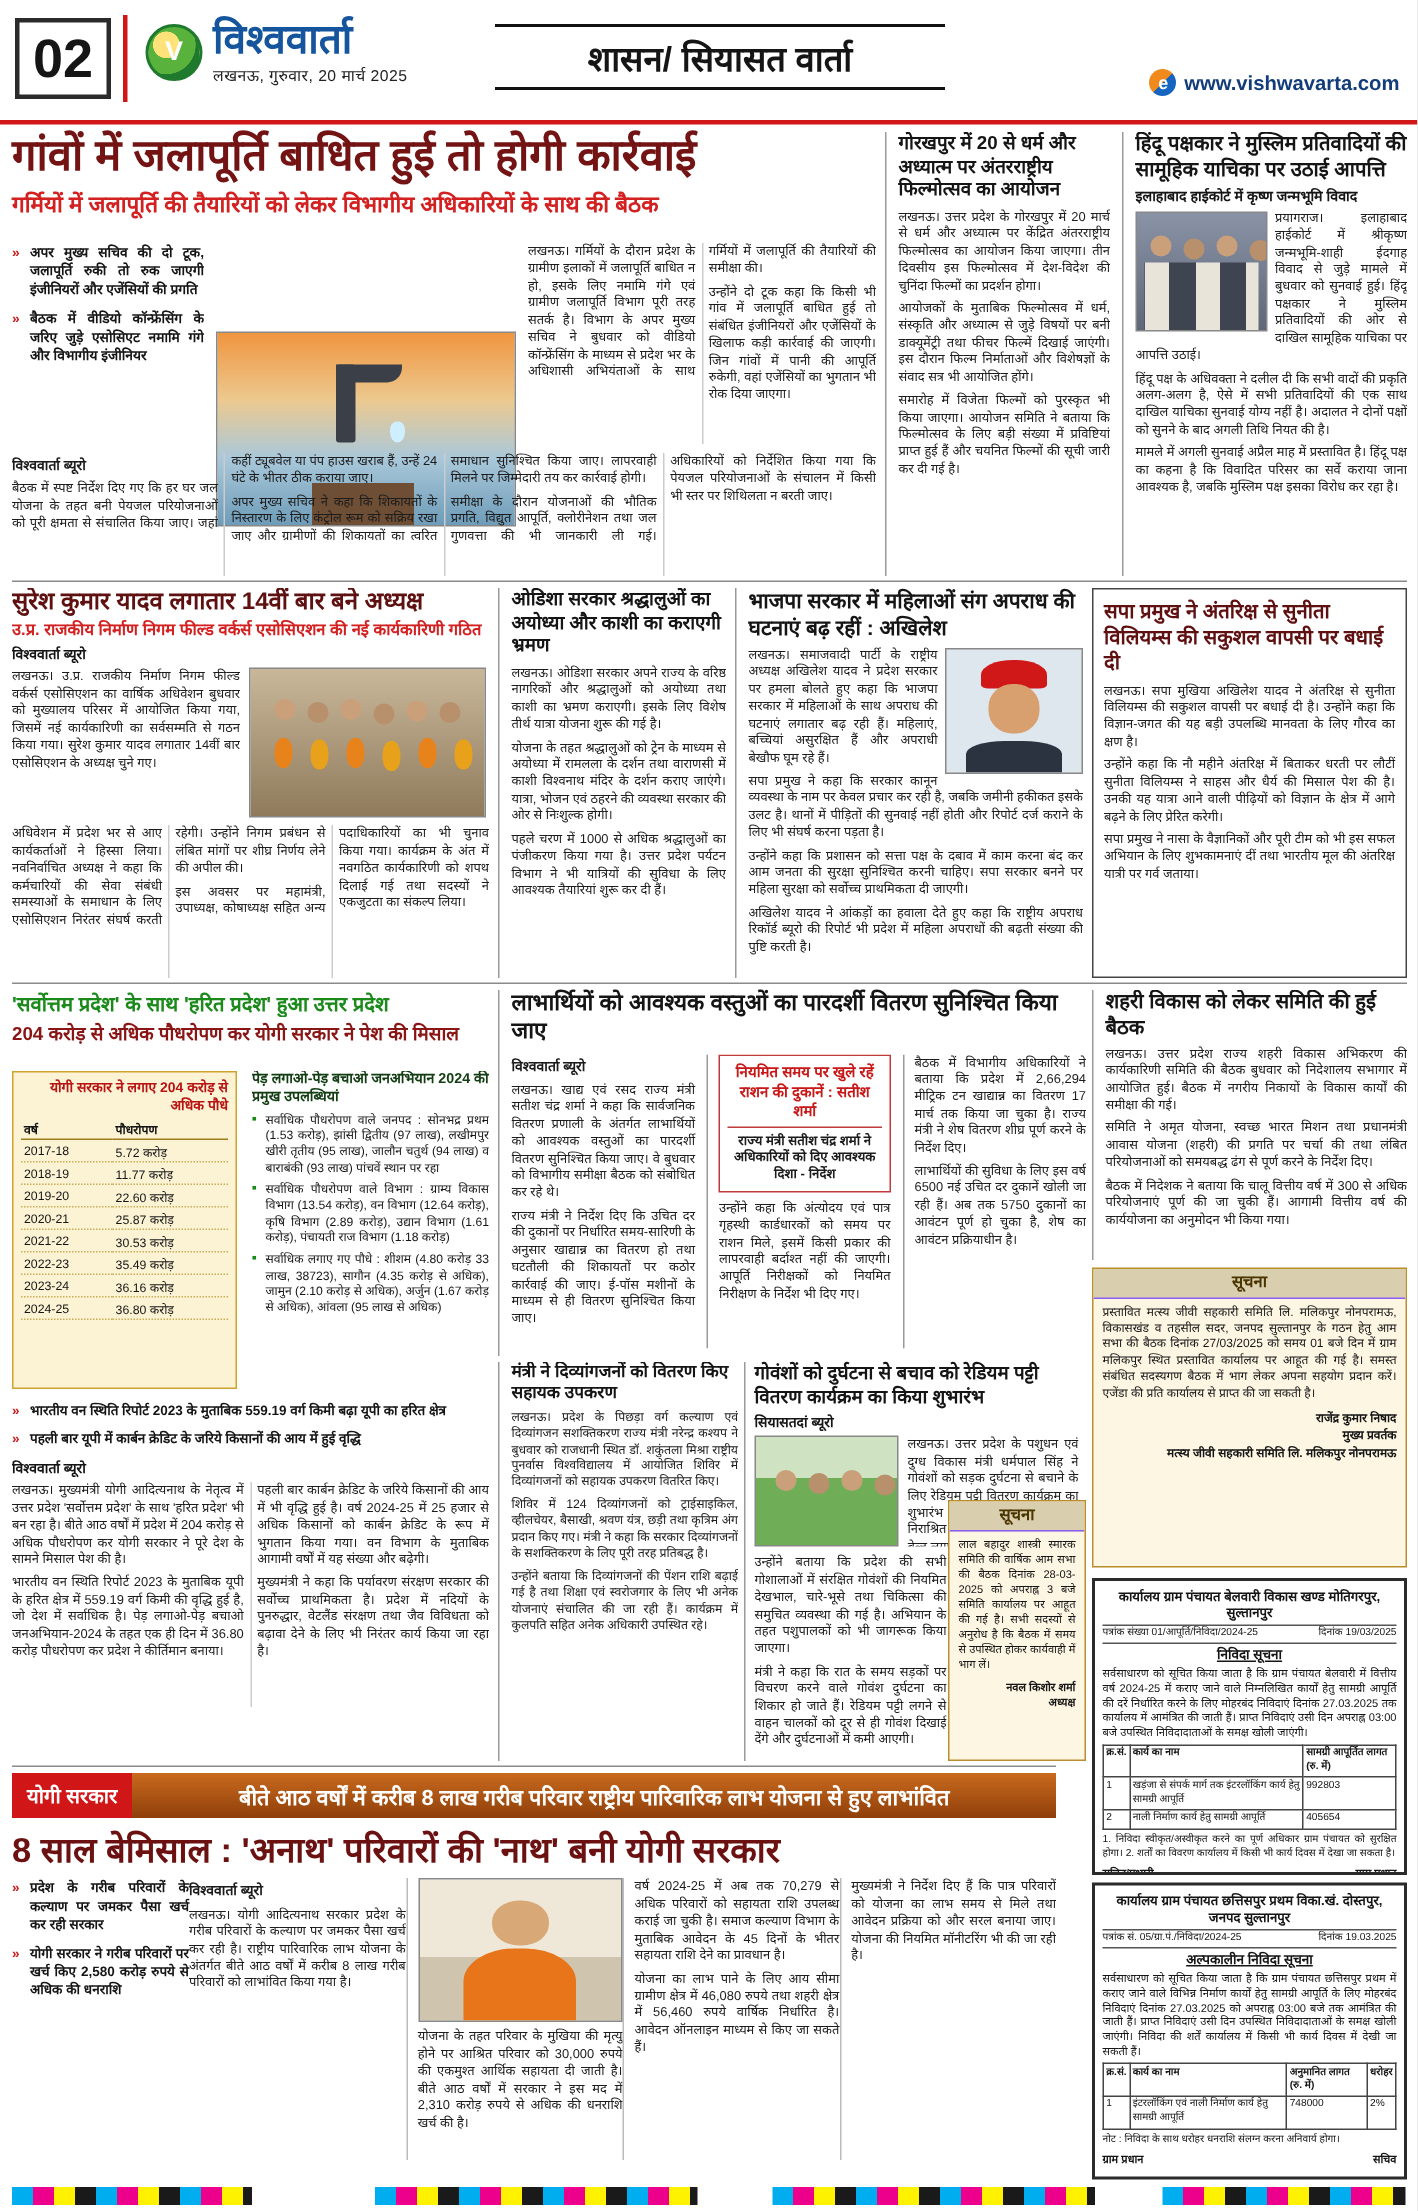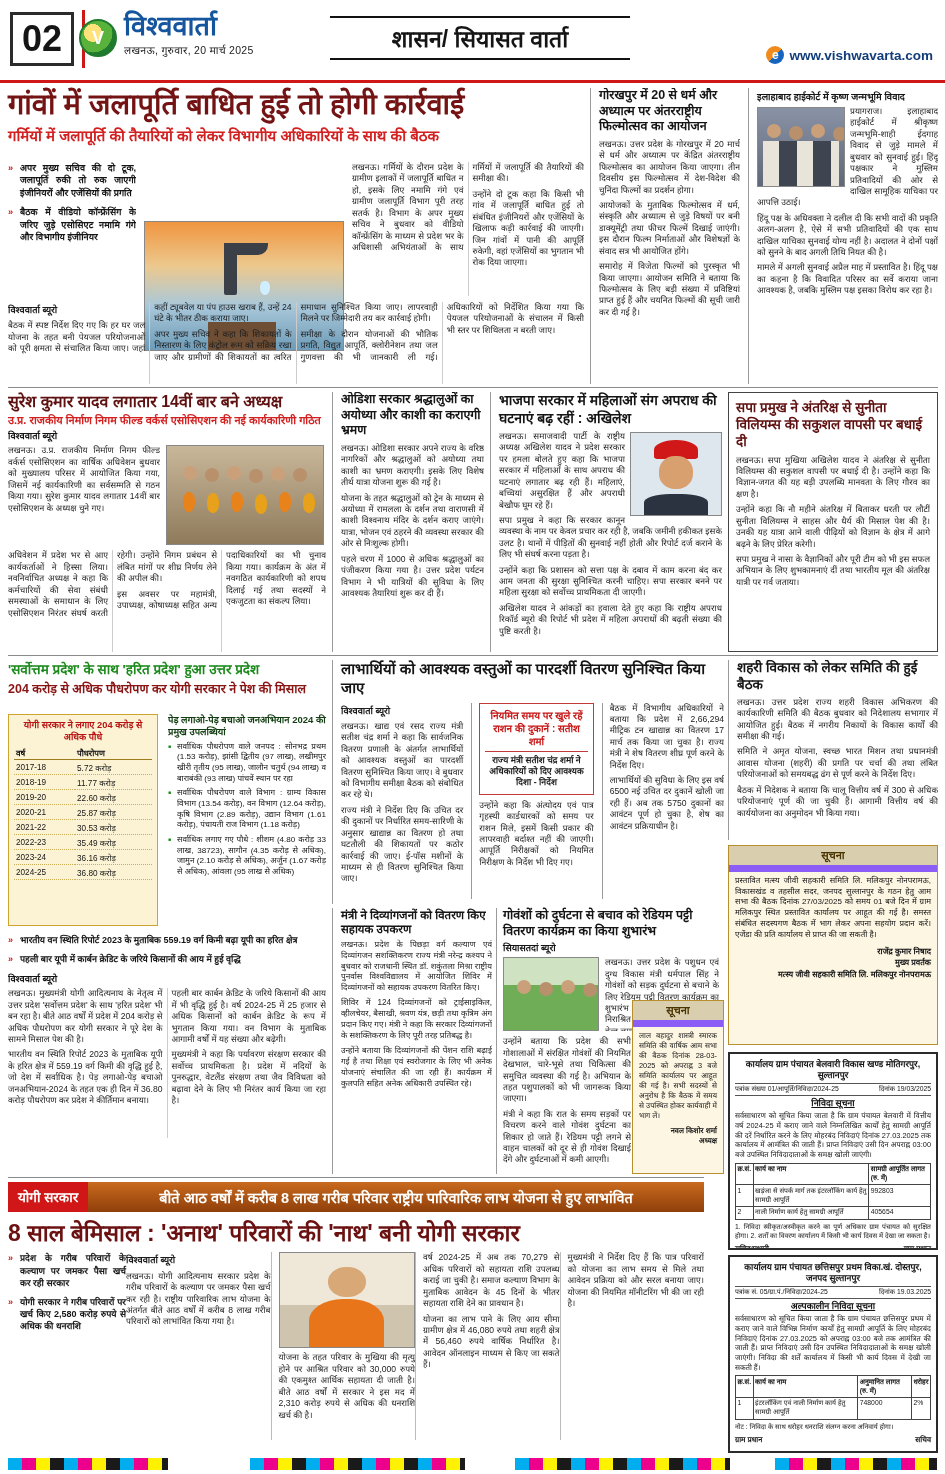--- a/index.html
+++ b/index.html
@@ -4,21 +4,21 @@
 <style>
 *{margin:0;padding:0;box-sizing:border-box}
 html,body{background:#d9d9d9}
 #page{position:relative;width:945px;height:1474px;margin:0 auto;background:#fff;
   font-family:"Liberation Sans","DejaVu Sans",sans-serif;color:#151515;overflow:hidden}
 .abs{position:absolute}
 
 .pn-box{position:absolute;left:10px;top:12px;width:64px;height:54px;border:3px solid #2b2b2b;
   display:flex;align-items:center;justify-content:center;font-size:36px;font-weight:bold}
 .mast-redline{position:absolute;left:82px;top:10px;width:3px;height:58px;background:#cf1717}
-.logo-wrap{position:absolute;left:79px;top:12px;display:flex;gap:7px;align-items:flex-end}
+.logo-wrap{position:absolute;left:97px;top:12px;display:flex;gap:7px;align-items:center}
 .emblem{width:38px;height:38px;border-radius:50%;border:2px solid #1f7a2d;position:relative;display:inline-block;
   background:radial-gradient(circle at 35% 35%,#ffe27a 0 28%,#58b23c 29% 62%,#1f7a2d 63% 100%)}
 .emblem::after{content:"V";position:absolute;inset:0;display:flex;align-items:center;justify-content:center;
   color:#fff;font-weight:bold;font-size:18px}
 .logo-text{font-size:27px;font-weight:bold;color:#15559e;line-height:1.05}
 .dateline{font-size:10.5px;color:#222;margin-top:3px;letter-spacing:.3px}
 .section-title{position:absolute;left:330px;top:16px;width:300px;text-align:center;font-size:23px;font-weight:bold;
   padding:4px 0;border-top:2px solid #111;border-bottom:2px solid #111}
 .website{position:absolute;right:12px;top:46px;font-size:13.5px;font-weight:bold;color:#123d7a;
   display:flex;align-items:center;gap:5px}
@@ -69,29 +69,29 @@
 .ph-field{background:linear-gradient(180deg,#cfe3c2 0 38%,#6fae57 38% 100%)}
 .ph-yogi{background:linear-gradient(180deg,#efe7d8 0 55%,#cfc4ad 55%)}
 .robe{position:absolute;left:22%;bottom:0;width:56%;height:52%;background:#e8751a;border-radius:45% 45% 0 0}
 .yface{position:absolute;left:36%;top:14%;width:28%;height:32%;background:#d8a977;border-radius:48%}
 
 .qbox{border:1.5px solid #c23b3b;padding:5px;margin-bottom:5px}
 .qbox .q1{color:#c81818;font-weight:bold;font-size:10px;text-align:center;line-height:1.3;
   border-bottom:1px solid #c23b3b;padding-bottom:3px;margin-bottom:3px}
 .qbox .q2{font-weight:bold;font-size:8.8px;text-align:center;line-height:1.3}
 .ybox{background:#fcf3d5;border:1px solid #cfa42e;padding:5px}
-.p-title{color:#b81414;font-weight:bold;font-size:9.3px;text-align:center;line-height:1.25}
+.p-title{color:#b81414;font-weight:bold;font-size:9.3px;text-align:right;line-height:1.25}
 .p-table{width:100%;border-collapse:collapse;font-size:8.2px;margin-top:3px}
 .p-table th{font-weight:bold;border-bottom:1px solid #9c7c1e;padding:1px 2px;text-align:left}
 .p-table td{padding:1.5px 2px;border-bottom:1px dotted #c9ad57}
 .ab-title{font-weight:bold;font-size:9.5px;line-height:1.3;margin-bottom:3px;color:#123d12}
 .ab-item{position:relative;padding-left:9px;font-size:8.1px;line-height:1.32;text-align:justify;margin-bottom:4px}
 .ab-item::before{content:"■";position:absolute;left:0;top:1px;font-size:5px;color:#1b8a1b}
 .sbox{background:#fdf6e3;border:1.5px solid #b98f2e;padding:6px;font-size:8px;line-height:1.35;text-align:justify}
-.sbox .st{font-weight:bold;text-align:center;font-size:11px;background:#d9cfae;border-bottom:7px solid #8b5cf6;
+.sbox .st{font-weight:bold;text-align:center;font-size:11px;background:#d9cfae;border-bottom:1px solid #8b5cf6;
   margin:-6px -6px 4px;padding:2px 0;color:#4a3400}
 .ssign{text-align:right;font-weight:bold;margin-top:5px;line-height:1.45}
 .notice{border:2px solid #2b2b2b;padding:5px;font-size:7.4px;line-height:1.3;text-align:justify;background:#fff}
 .notice .nh{font-weight:bold;text-align:center;font-size:8.8px;line-height:1.25}
 .notice .nref{display:flex;justify-content:space-between;font-size:6.8px;margin:2px 0;
   border-top:1px solid #555;border-bottom:1px solid #555;padding:1px 0;gap:4px}
 .notice .nt{text-align:center;font-weight:bold;font-size:9px;text-decoration:underline;margin:2px 0}
 .ntab{width:100%;border-collapse:collapse;font-size:6.8px;margin:3px 0}
 .ntab th,.ntab td{border:1px solid #444;padding:1.5px;text-align:left;vertical-align:top}
 .nsign{display:flex;justify-content:space-between;font-weight:bold;margin-top:4px;font-size:7.4px;white-space:pre-line;gap:8px}
@@ -161,20 +161,21 @@
   <div class="abs vl clip" style="left:590px;top:88px;width:150px;height:296px;padding-left:8px">
     <div class="h-md" style="font-size:12.5px">गोरखपुर में 20 से धर्म और अध्यात्म पर अंतरराष्ट्रीय फिल्मोत्सव का आयोजन</div>
     <div class="bt" style="margin-top:4px">
       <p>लखनऊ। उत्तर प्रदेश के गोरखपुर में 20 मार्च से धर्म और अध्यात्म पर केंद्रित अंतरराष्ट्रीय फिल्मोत्सव का आयोजन किया जाएगा। तीन दिवसीय इस फिल्मोत्सव में देश-विदेश की चुनिंदा फिल्मों का प्रदर्शन होगा।</p>
       <p>आयोजकों के मुताबिक फिल्मोत्सव में धर्म, संस्कृति और अध्यात्म से जुड़े विषयों पर बनी डाक्यूमेंट्री तथा फीचर फिल्में दिखाई जाएंगी। इस दौरान फिल्म निर्माताओं और विशेषज्ञों के संवाद सत्र भी आयोजित होंगे।</p>
       <p>समारोह में विजेता फिल्मों को पुरस्कृत भी किया जाएगा। आयोजन समिति ने बताया कि फिल्मोत्सव के लिए बड़ी संख्या में प्रविष्टियां प्राप्त हुई हैं और चयनित फिल्मों की सूची जारी कर दी गई है।</p>
     </div>
   </div>
 
   <div class="abs vl clip" style="left:748px;top:88px;width:190px;height:296px;padding-left:8px">
+    <div class="h-md">हिंदू पक्षकार ने मुस्लिम प्रतिवादियों की सामूहिक याचिका पर उठाई आपत्ति</div>
     <div class="kicker">इलाहाबाद हाईकोर्ट में कृष्ण जन्मभूमि विवाद</div>
     <div class="bt">
       <span class="ph ph-people" style="float:left;width:88px;height:80px;margin:1px 5px 3px 0">
         <span class="heads"></span>
         <span class="bodies"></span>
       </span>
       <p>प्रयागराज। इलाहाबाद हाईकोर्ट में श्रीकृष्ण जन्मभूमि-शाही ईदगाह विवाद से जुड़े मामले में बुधवार को सुनवाई हुई। हिंदू पक्षकार ने मुस्लिम प्रतिवादियों की ओर से दाखिल सामूहिक याचिका पर आपत्ति उठाई।</p>
       <p>हिंदू पक्ष के अधिवक्ता ने दलील दी कि सभी वादों की प्रकृति अलग-अलग है, ऐसे में सभी प्रतिवादियों की एक साथ दाखिल याचिका सुनवाई योग्य नहीं है। अदालत ने दोनों पक्षों को सुनने के बाद अगली तिथि नियत की है।</p>
       <p>मामले में अगली सुनवाई अप्रैल माह में प्रस्तावित है। हिंदू पक्ष का कहना है कि विवादित परिसर का सर्वे कराया जाना आवश्यक है, जबकि मुस्लिम पक्ष इसका विरोध कर रहा है।</p>
     </div>

